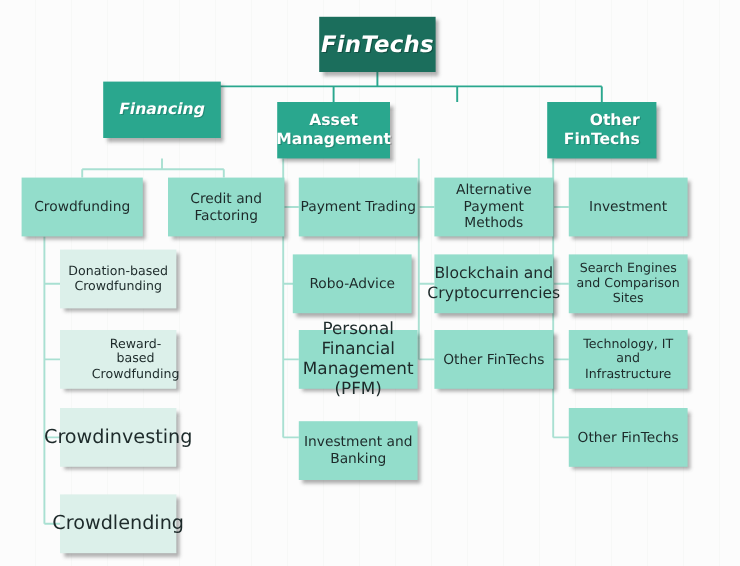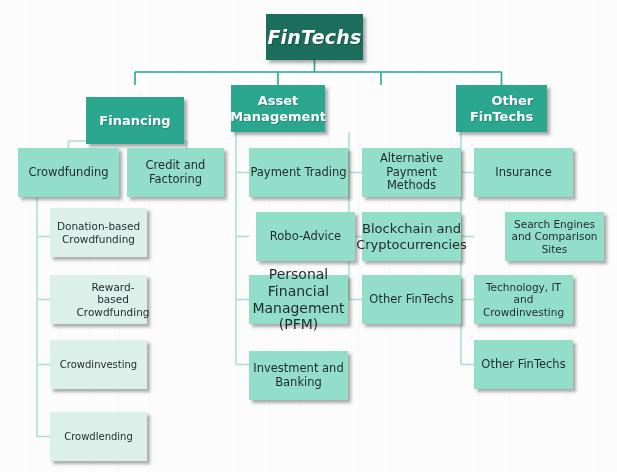--- a/index.html
+++ b/index.html
@@ -52,21 +52,21 @@
     text-shadow: 1px 1px 0 rgba(0,0,0,0.18);
   }
   .lvl3 {
     background: #93ddcb;
     color: #1d2a2a;
     font-size: 11.5px;
   }
   .lvl4 {
     background: #dcf0ea;
     color: #1d2a2a;
-    font-size: 10px;
+    font-size: 16px;
   }
 </style>
 </head>
 <body>
 
 <div id="canvas">
 
   <svg id="links" viewBox="0 0 617 472" width="617" height="472">
     <g fill="none" stroke="#2aa78e" stroke-width="1.6">
       <path d="M314.5 60 L314.5 72 M135 72 L501.5 72
@@ -84,50 +84,50 @@
             M461 172.5 L474 172.5 M461 236.5 L474 236.5
             M461 299.5 L474 299.5 M461 364.5 L474 364.5"></path>
       <path d="M37 197 L37 436.5
             M37 236.5 L50 236.5 M37 299.5 L50 299.5
             M37 364.5 L50 364.5 M37 436.5 L50 436.5"></path>
     </g>
   </svg>
 
   <div class="node lvl1" style="left:266px; top:14px; width:97px; height:46px;">FinTechs</div>
 
-  <div class="node lvl2" style="left:86px; top:97px; width:98px; height:47px;">Financing</div>
+  <div class="node lvl2" style="left:86px; top:68px; width:98px; height:47px;font-style:italic;">Financing</div>
   <div class="node lvl2" style="left:231px; top:85px; width:94px; height:47px;">Asset
 Management</div>
   <div class="node lvl2" style="left:456px; top:85px; width:91px; height:47px;text-align:right;">Other
 FinTechs</div>
 
   <div class="node lvl3" style="left:18px; top:148px; width:101px; height:49px;">Crowdfunding</div>
-  <div class="node lvl3" style="left:127px; top:148px; width:97px; height:49px;">Credit and
+  <div class="node lvl3" style="left:140px; top:148px; width:97px; height:49px;">Credit and
 Factoring</div>
   <div class="node lvl3" style="left:249px; top:148px; width:99px; height:49px;">Payment Trading</div>
-  <div class="node lvl3" style="left:256px; top:212px; width:99px; height:49px;">Robo-Advice</div>
+  <div class="node lvl3" style="left:244px; top:212px; width:99px; height:49px;">Robo-Advice</div>
   <div class="node lvl3" style="left:249px; top:275px; width:99px; height:49px; font-size:14px;">Personal
 Financial
 Management
 (PFM)</div>
   <div class="node lvl3" style="left:249px; top:340px; width:99px; height:49px;margin-top:11px;">Investment and
 Banking</div>
   <div class="node lvl3" style="left:362px; top:148px; width:99px; height:49px;">Alternative
 Payment
 Methods</div>
   <div class="node lvl3" style="left:362px; top:212px; width:99px; height:49px; font-size:13px;">Blockchain and
 Cryptocurrencies</div>
   <div class="node lvl3" style="left:362px; top:275px; width:99px; height:49px;">Other FinTechs</div>
-  <div class="node lvl3" style="left:474px; top:148px; width:99px; height:49px;">Insurance</div>
-  <div class="node lvl3" style="left:474px; top:212px; width:99px; height:49px; font-size:10.5px;margin-left:31px;">Search Engines
+  <div class="node lvl3" style="left:474px; top:148px; width:99px; height:49px;">Investment</div>
+  <div class="node lvl3" style="left:474px; top:212px; width:99px; height:49px; font-size:10.5px;">Search Engines
 and Comparison
 Sites</div>
   <div class="node lvl3" style="left:474px; top:275px; width:99px; height:49px; font-size:10.5px;">Technology, IT
 and
-Crowdinvesting</div>
+Infrastructure</div>
   <div class="node lvl3" style="left:474px; top:340px; width:99px; height:49px;">Other FinTechs</div>
 
   <div class="node lvl4" style="left:50px; top:208px; width:97px; height:49px; font-size:10.5px;">Donation-based
 Crowdfunding</div>
   <div class="node lvl4" style="left:50px; top:275px; width:97px; height:49px; font-size:10.5px;padding-left:29px;">Reward-based
 Crowdfunding</div>
   <div class="node lvl4" style="left:50px; top:340px; width:97px; height:49px;">Crowdinvesting</div>
   <div class="node lvl4" style="left:50px; top:412px; width:97px; height:49px;">Crowdlending</div>
 
 </div>

